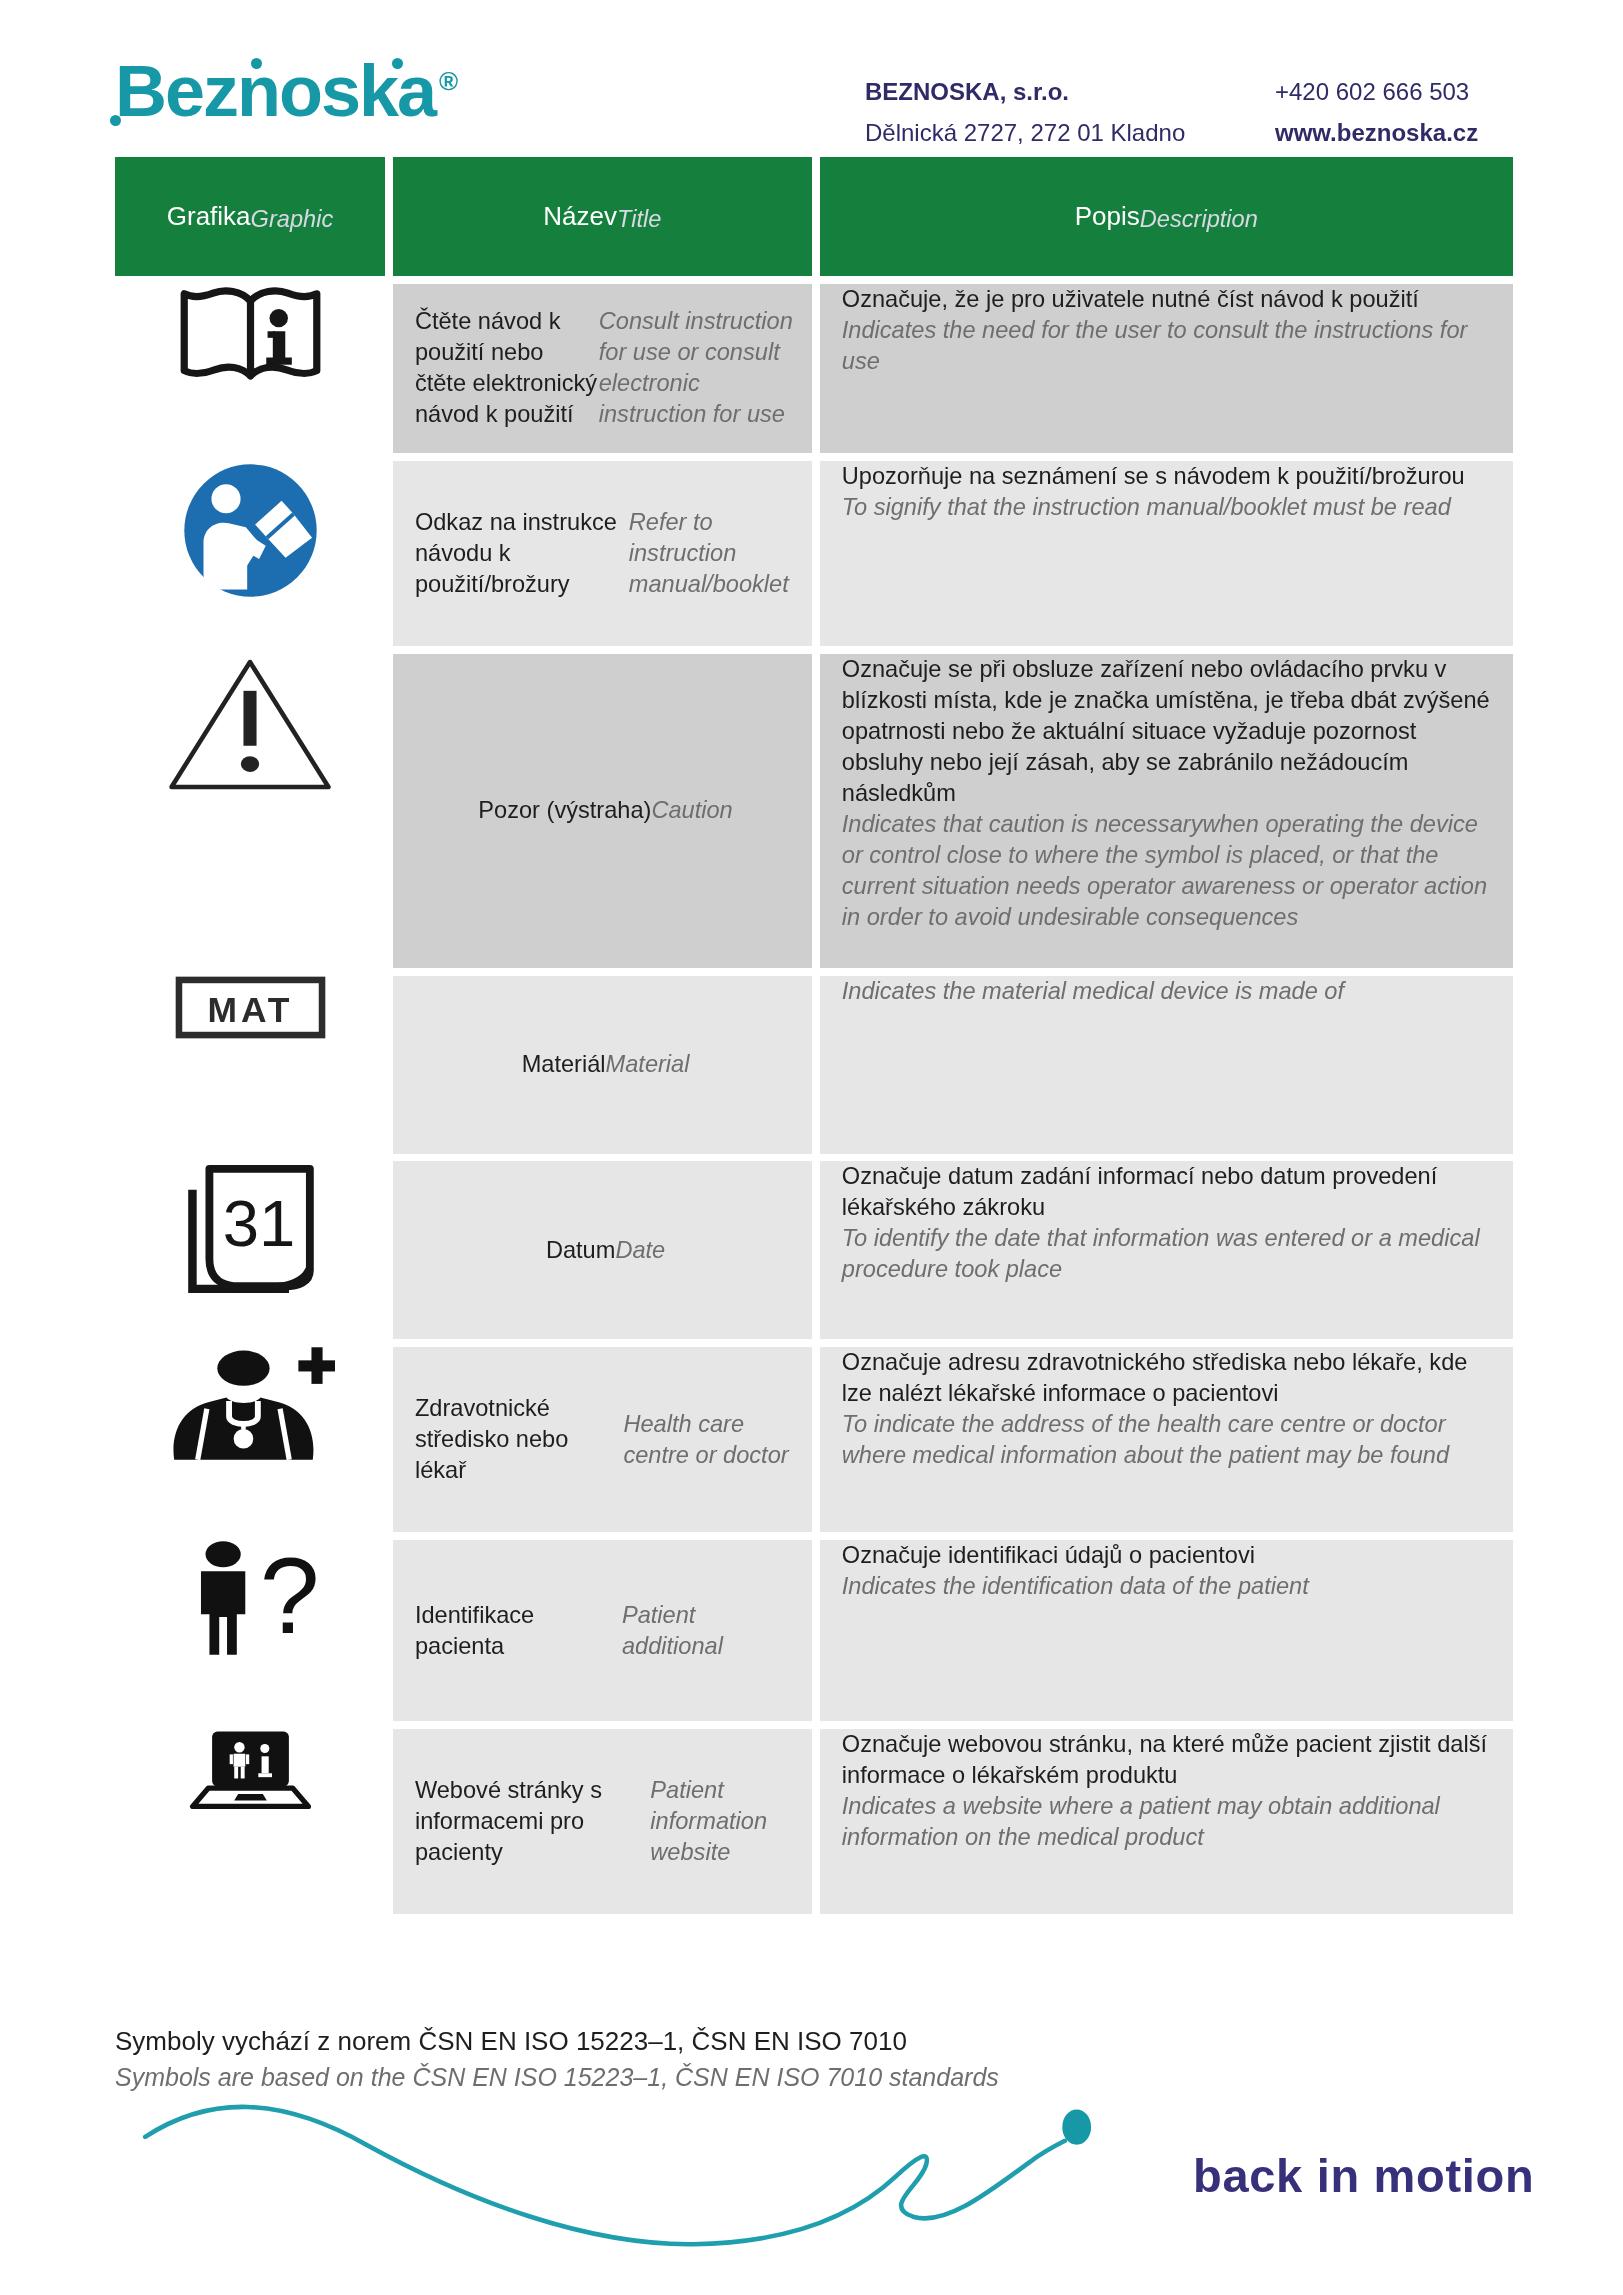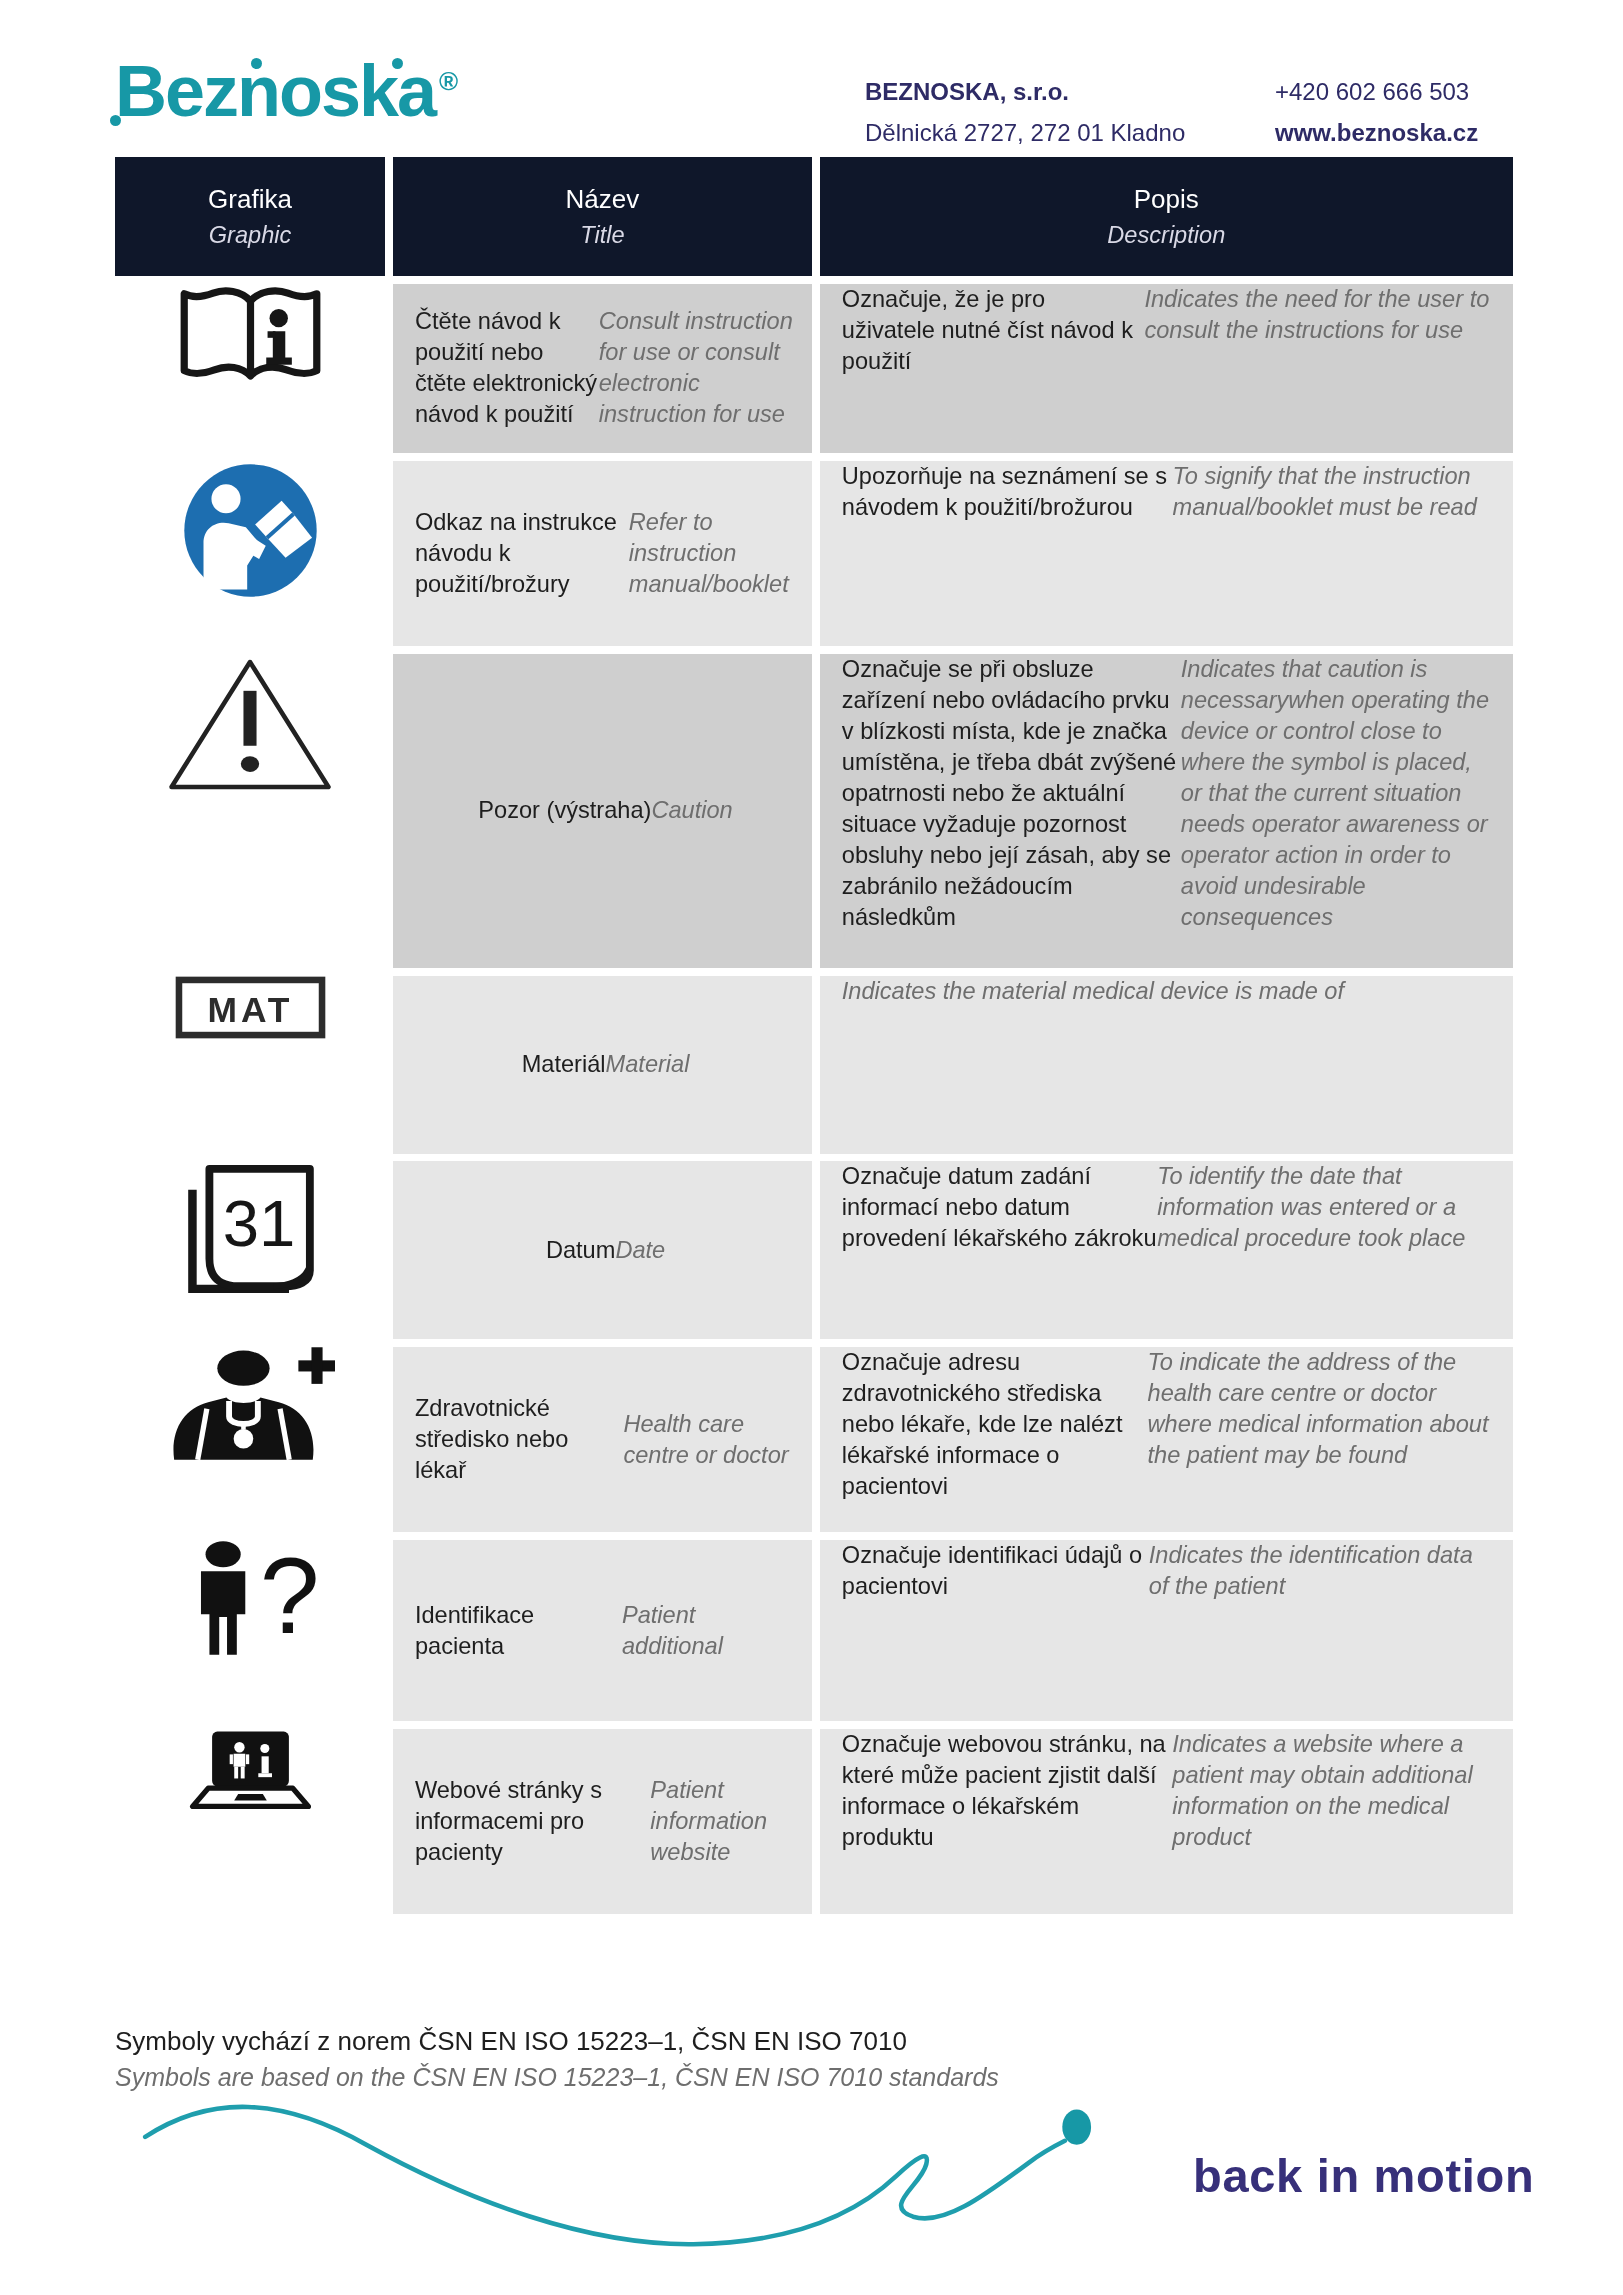--- a/index.html
+++ b/index.html
@@ -19,25 +19,25 @@
   .company-block{left:865px;}
   .phone-block{left:1275px;}
   .bold-line{font-weight:bold;}
 
   
   .sym-table{position:absolute;left:115px;top:157px;width:1397px;}
   .t-row{display:flex;column-gap:7.9px;margin-bottom:7.9px;}
   .c1{width:270px;flex:0 0 270px;display:flex;align-items:center;justify-content:center;}
   .c2{width:419px;flex:0 0 419px;display:flex;flex-direction:row;justify-content:center;
       padding:0 15.7px 0 22px;box-sizing:border-box;align-items:center;}
-  .c3{width:693px;flex:0 0 693px;display:flex;flex-direction:row;justify-content:flex-start;
+  .c3{width:693px;flex:0 0 693px;display:flex;flex-direction:column;justify-content:flex-start;
       padding:0 17px 0 22px;box-sizing:border-box;}
 
-  .t-head .c1,.t-head .c2,.t-head .c3{background:#0f172a;height:119px;
-      display:flex;flex-direction:column;align-items:center;justify-content:center;
+  .t-head .c1,.t-head .c2,.t-head .c3{background:#15803d;height:119px;
+      display:flex;flex-direction:row;align-items:center;justify-content:center;
       padding:0;color:#ffffff;}
   .h-cz{font-size:26px;}
   .h-en{font-size:23.6px;font-style:italic;color:#D9D9E6;margin-top:6.5px;}
 
   .row-dark .c2,.row-dark .c3{background:#CFCFCF;}
   .row-light .c2,.row-light .c3{background:#E6E6E6;}
   .c1{background:#ffffff;}
 
   .cz{font-size:23.6px;line-height:31px;color:#1e1e1e;}
   .en{font-size:23.6px;line-height:31px;font-style:italic;color:#6e6e6e;}

